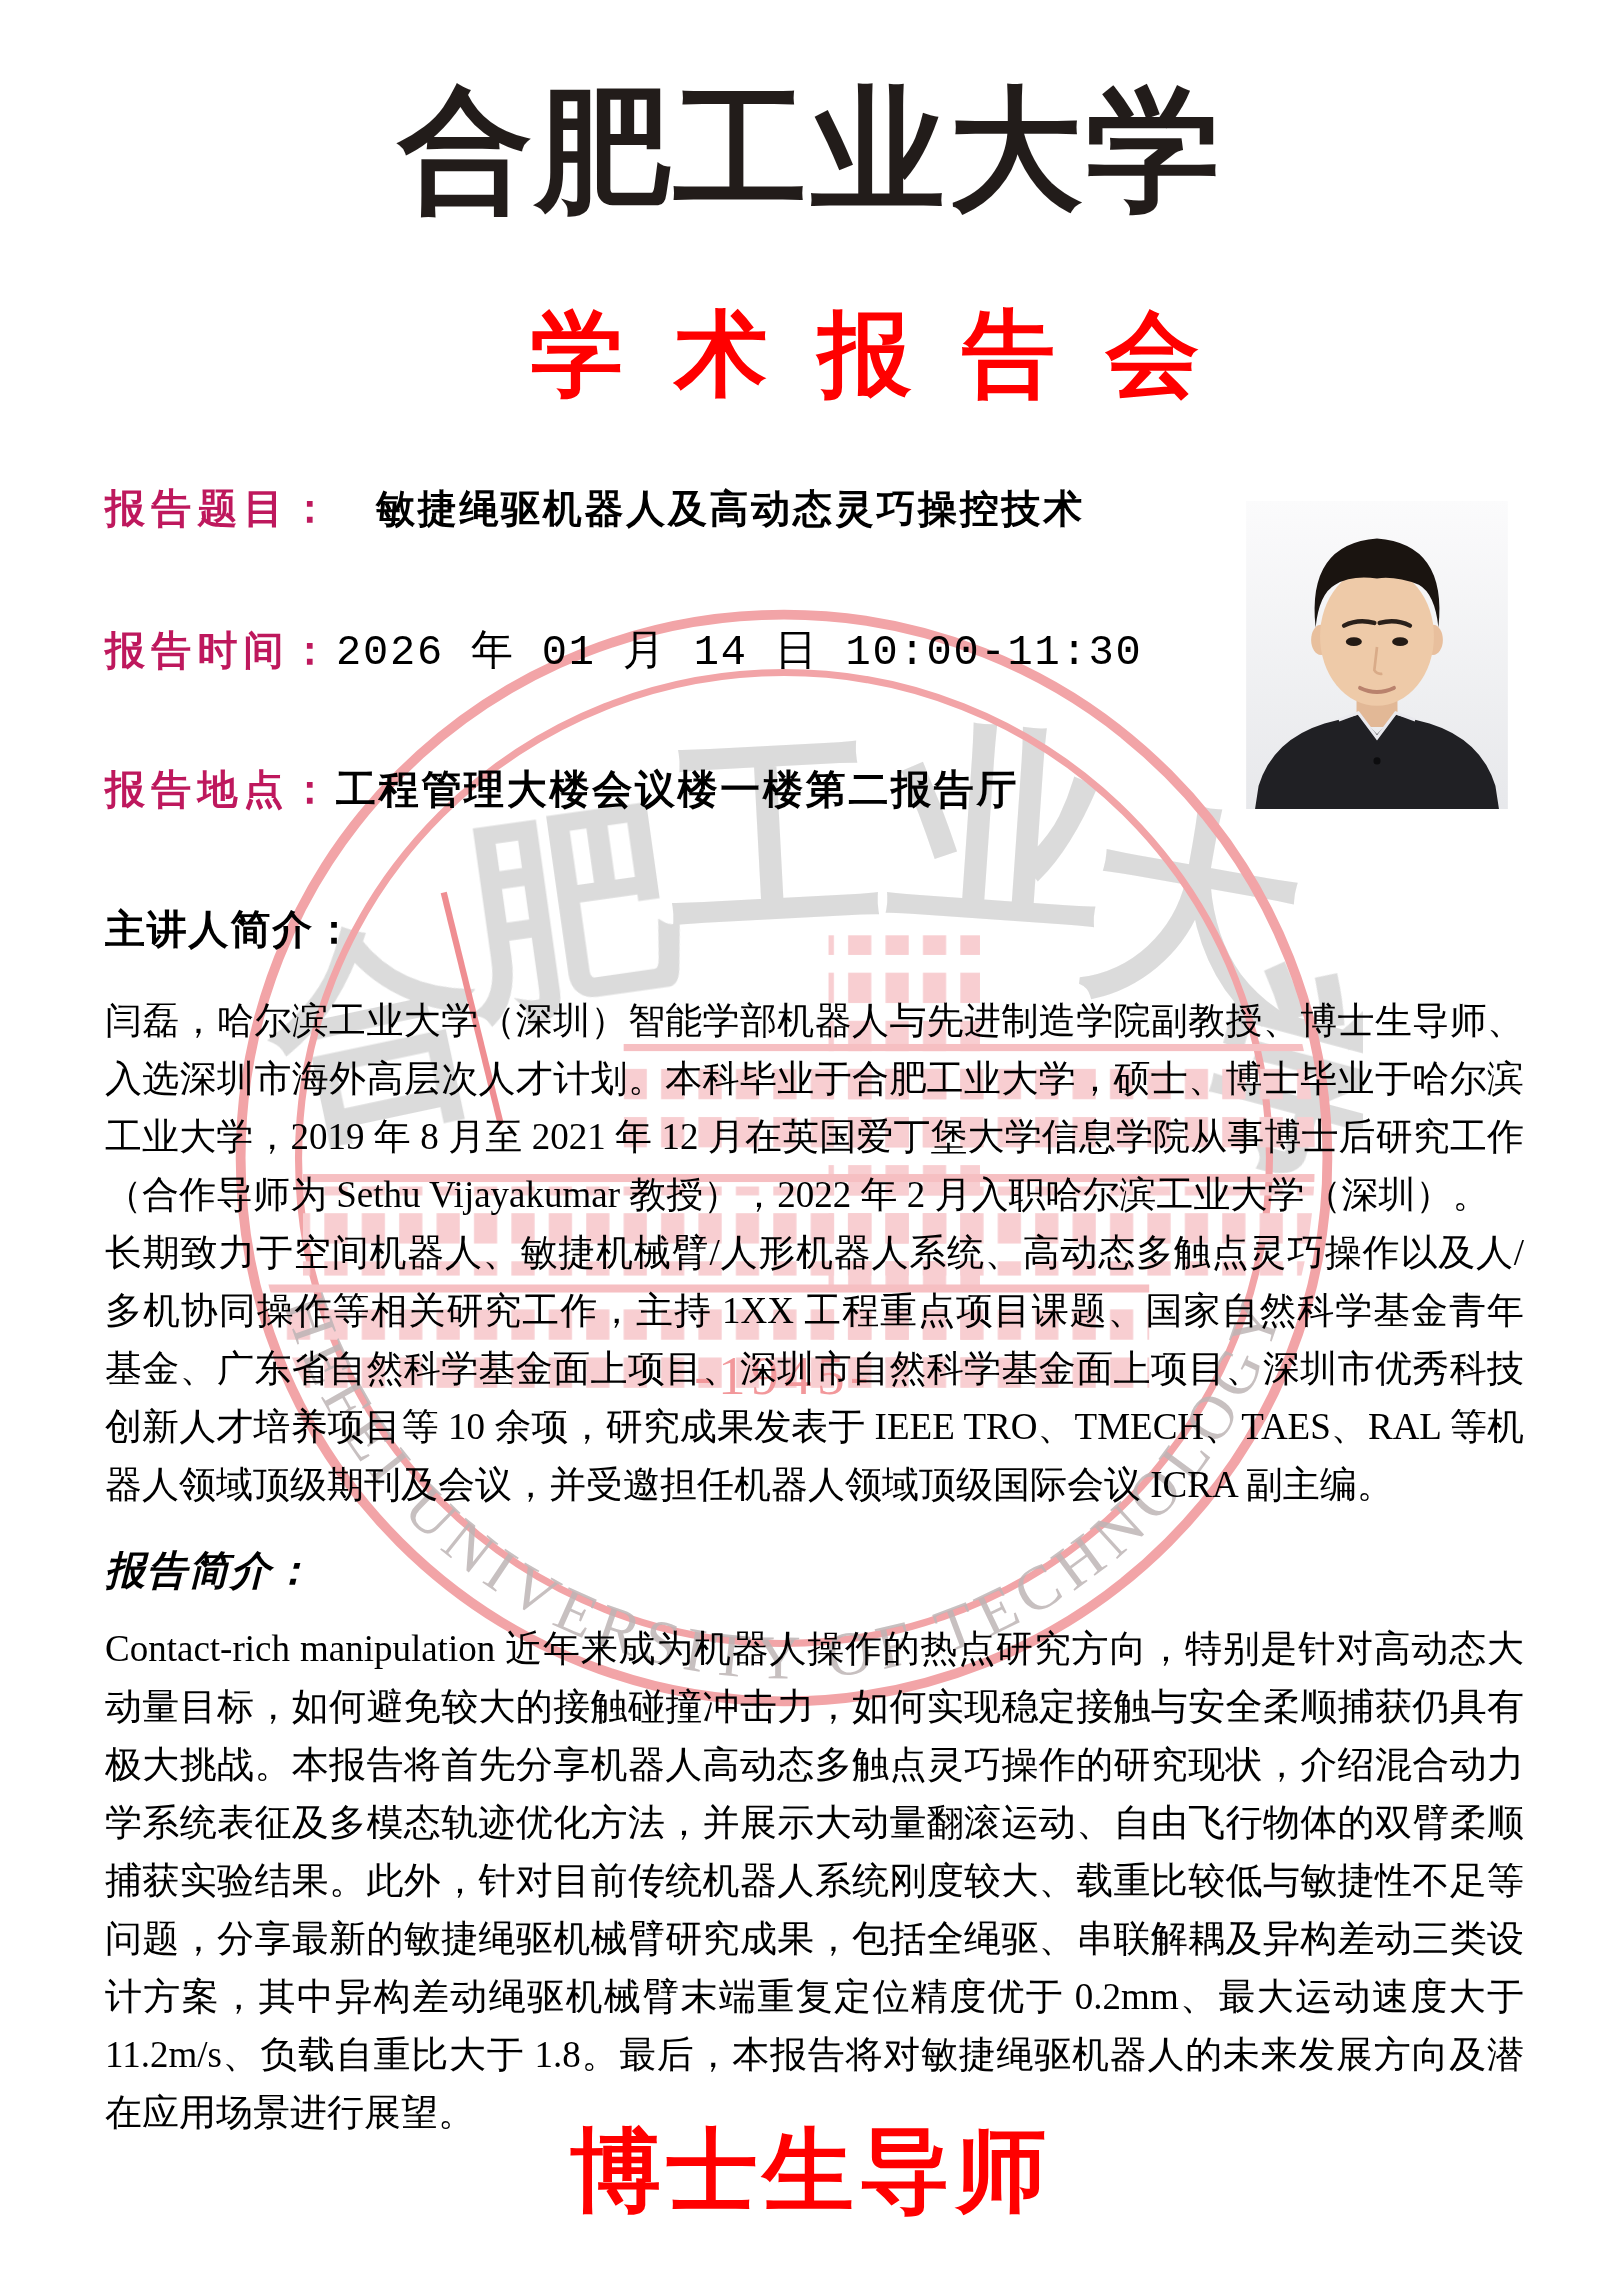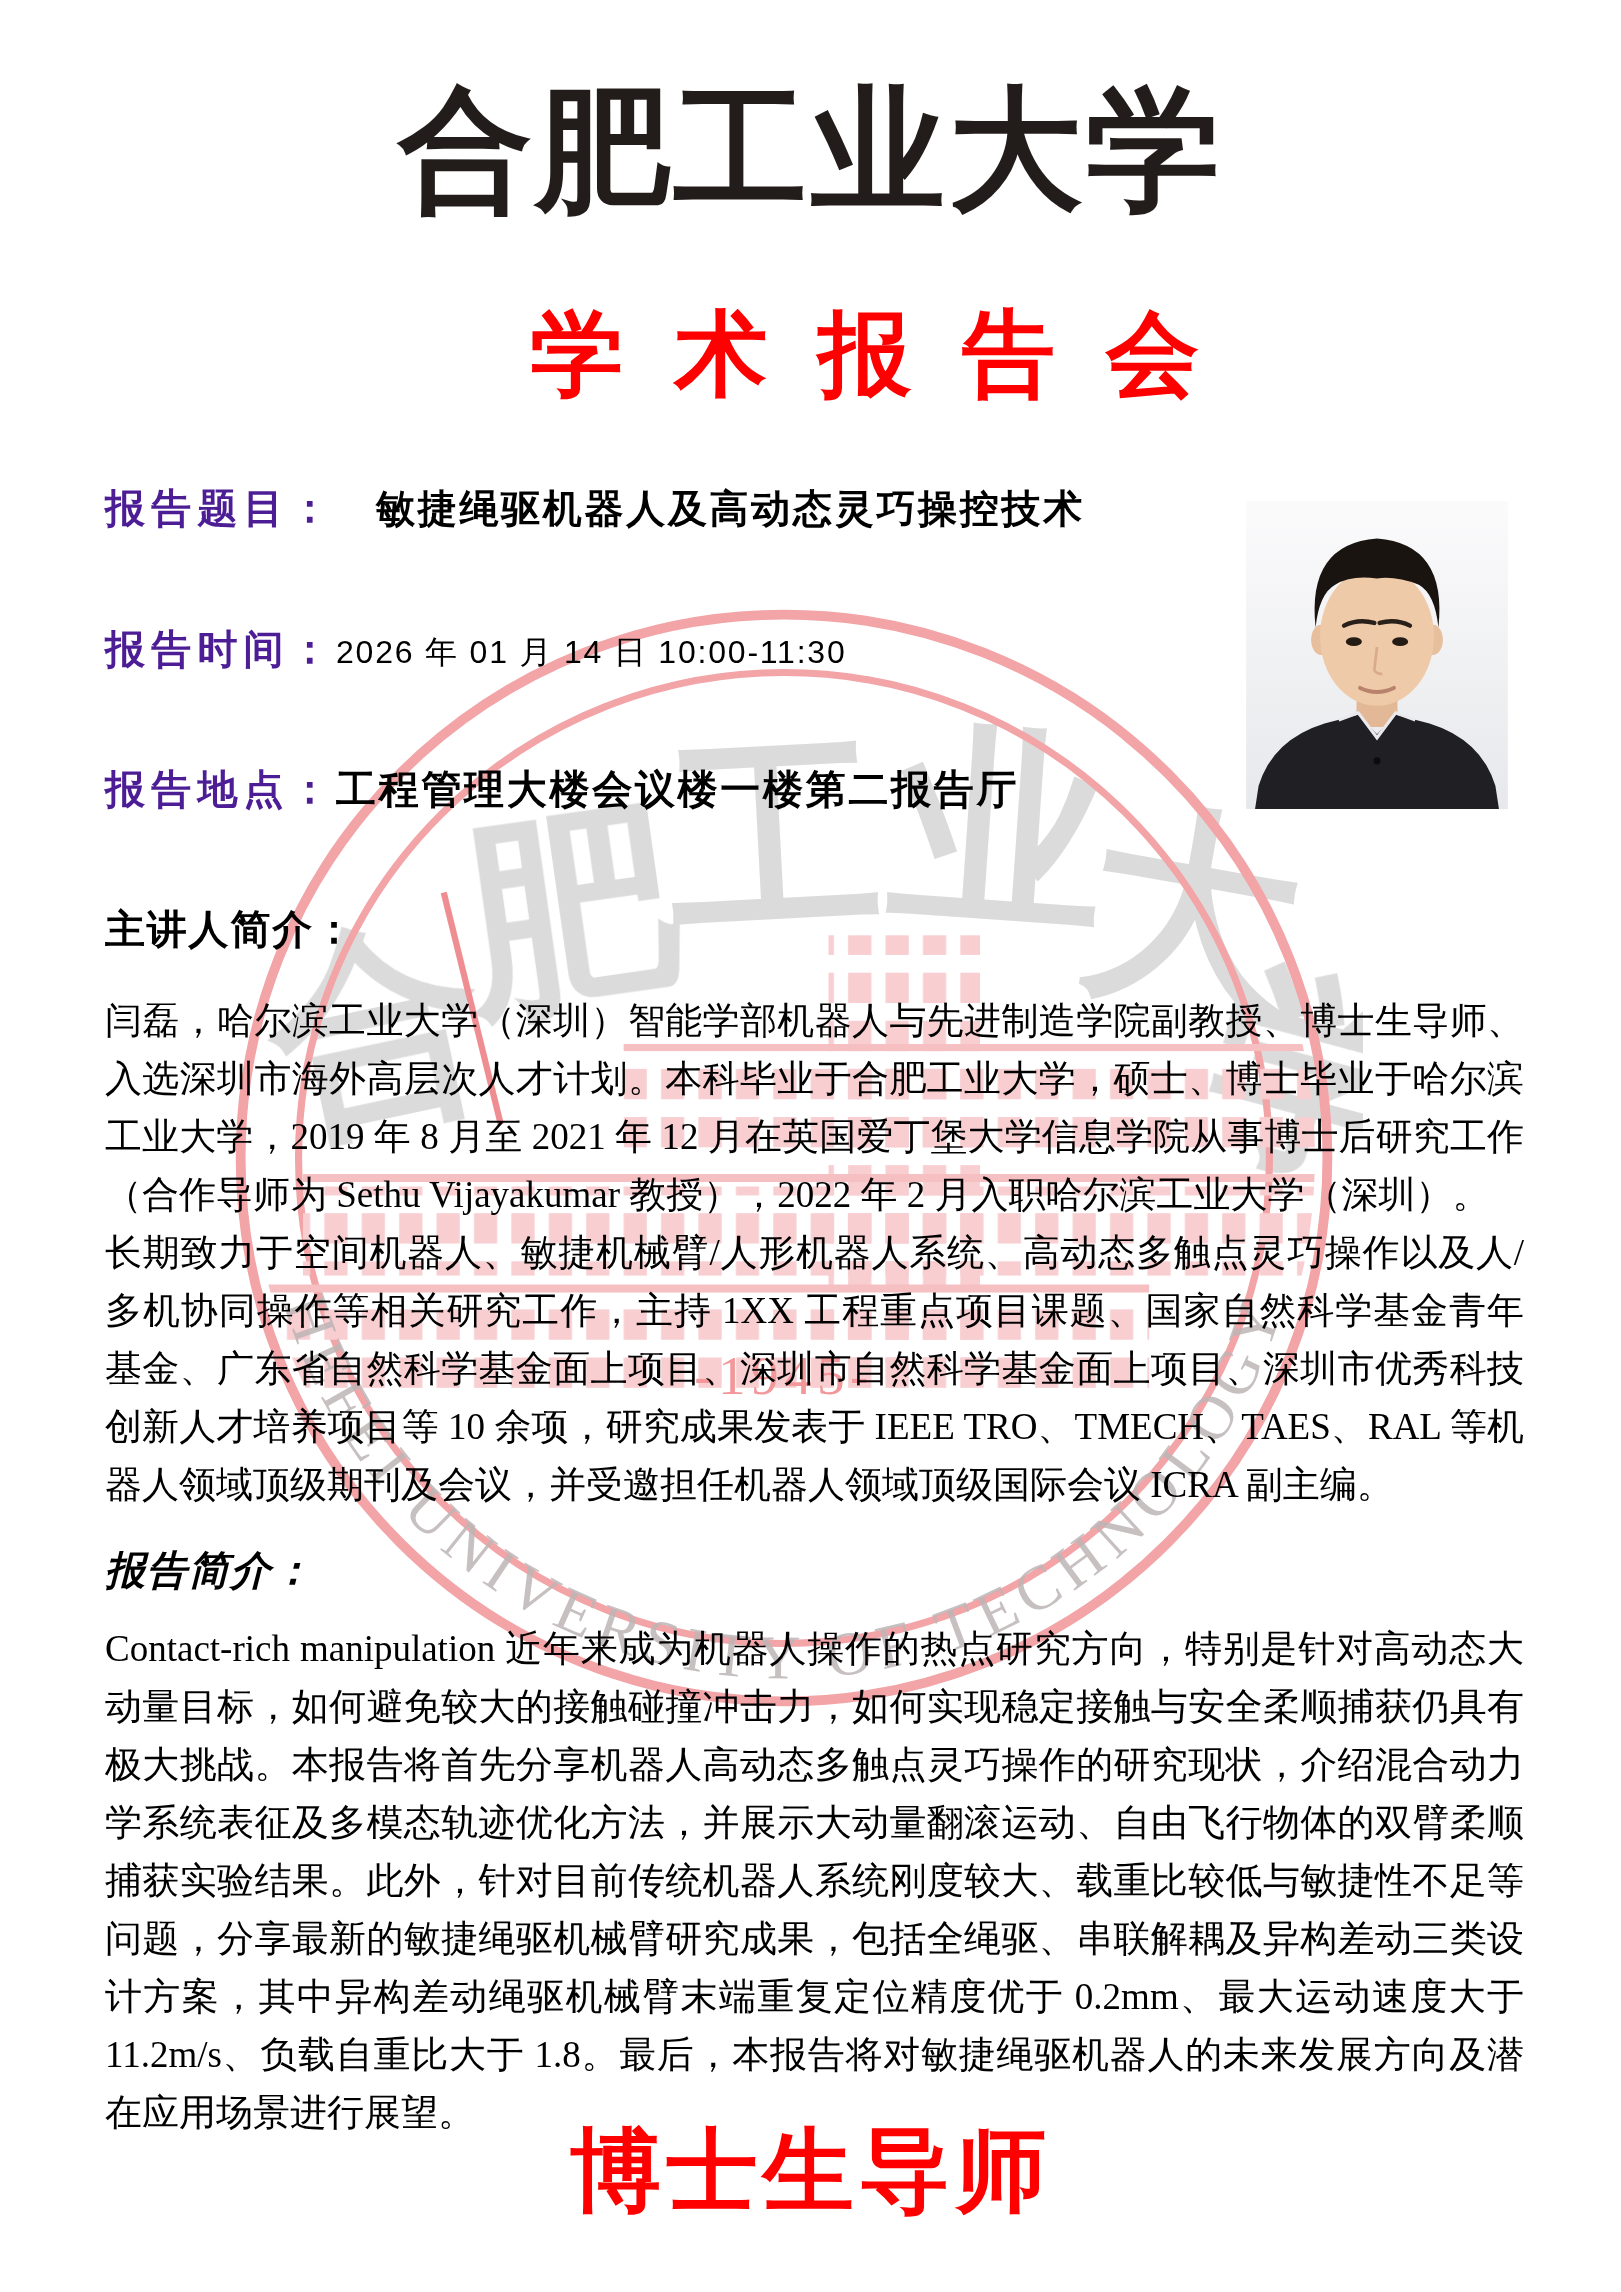--- a/index.html
+++ b/index.html
@@ -33,32 +33,32 @@
     font-weight:bold;
     font-size:93px;line-height:1.25;
     letter-spacing:12.5px;
     color:#ff0000;
     margin-left:48px;
   }
   
   .info-line{position:absolute;left:105px;white-space:nowrap;}
   .info-label{
     font-family:"Liberation Sans","DejaVu Sans",sans-serif;
-    font-weight:bold;font-size:40px;letter-spacing:6.2px;color:#4c1d95;
+    font-weight:bold;font-size:40px;letter-spacing:6.2px;color:#be185d;
   }
   .info-topic{top:481px;}
   .info-time{top:622px;}
   .info-venue{top:762px;}
   .topic-value{
     font-family:"Liberation Sans","DejaVu Sans",sans-serif;
     font-weight:bold;font-size:39px;letter-spacing:2.7px;margin-left:40px;
   }
   .time-value{
-    font-family:Liberation Sans, sans-serif;
-    font-size:32px;letter-spacing:1.8px;
+    font-family:Liberation Mono, monospace;
+    font-size:42px;letter-spacing:1.8px;
   }
   .venue-value{
     font-family:"Liberation Serif","DejaVu Serif",serif;
     font-weight:bold;font-size:40px;letter-spacing:2.7px;
   }
   
   .section-label{
     position:absolute;left:105px;
     font-family:"Liberation Sans","DejaVu Sans",sans-serif;
     font-weight:bold;font-size:40px;letter-spacing:1.8px;

